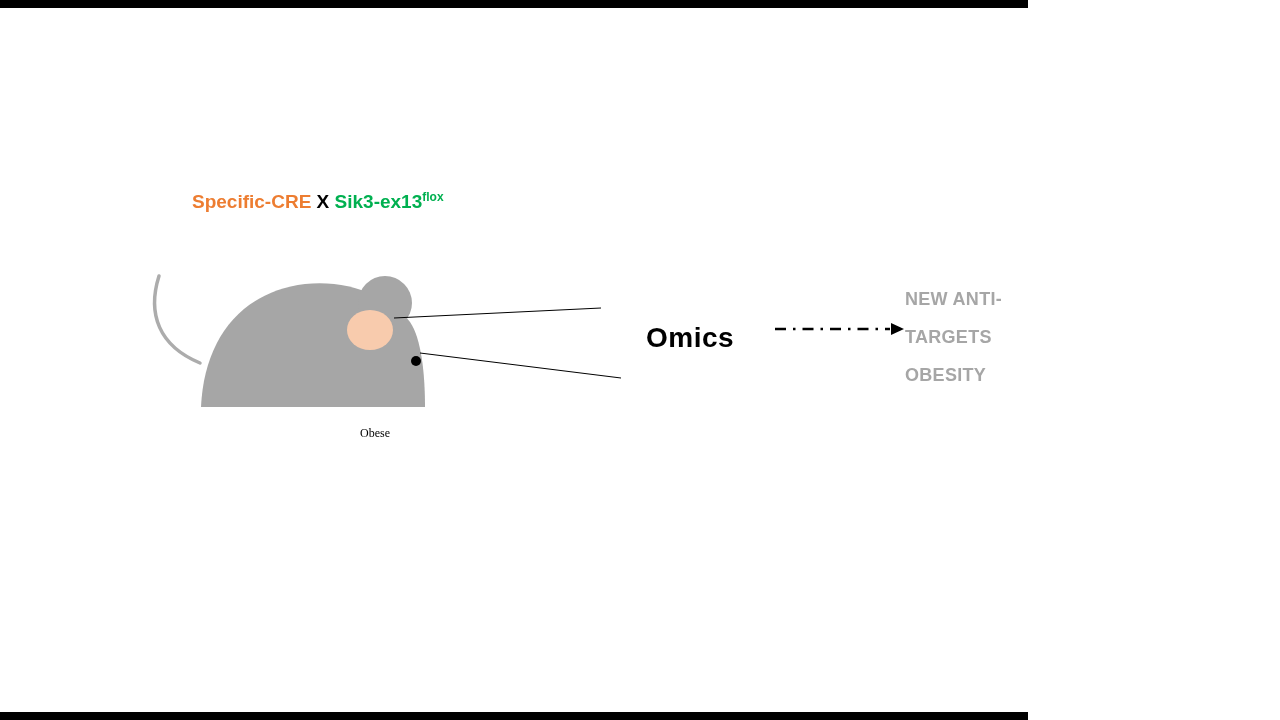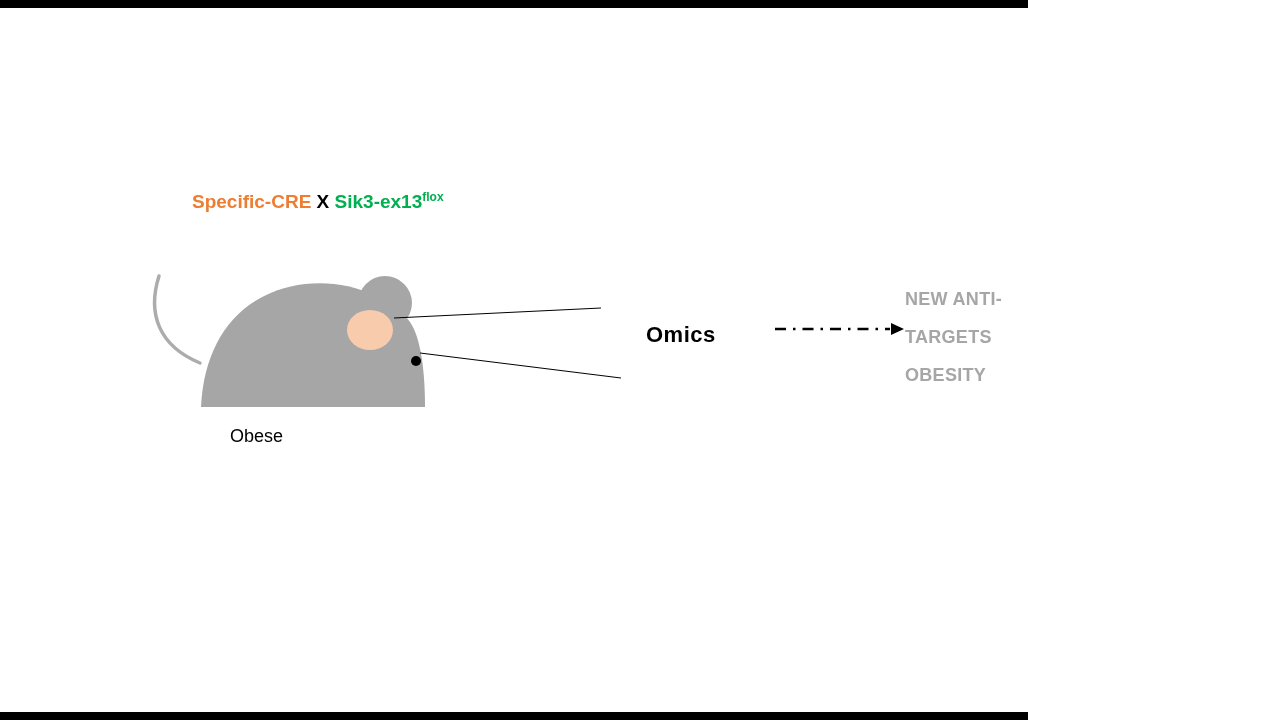--- a/index.html
+++ b/index.html
@@ -47,30 +47,31 @@
     top: 260px;
     width: 500px;
     height: 160px;
   }
 
   .obese-label {
     position: absolute;
     left: 230px;
     top: 426px;
     width: 160px;
-    text-align: left;
-    font-size: 18px;
+    text-align: right;
+    font-size: 12px;
     color: #000000;
+    font-family: Liberation Serif, serif;
   }
 
   .omics-label {
     position: absolute;
     left: 646px;
     top: 322px;
-    font-size: 22px;
+    font-size: 28px;
     font-weight: bold;
     color: #000000;
     letter-spacing: 0.5px;
   }
 
   .arrow-svg {
     position: absolute;
     left: 765px;
     top: 315px;
     width: 150px;

